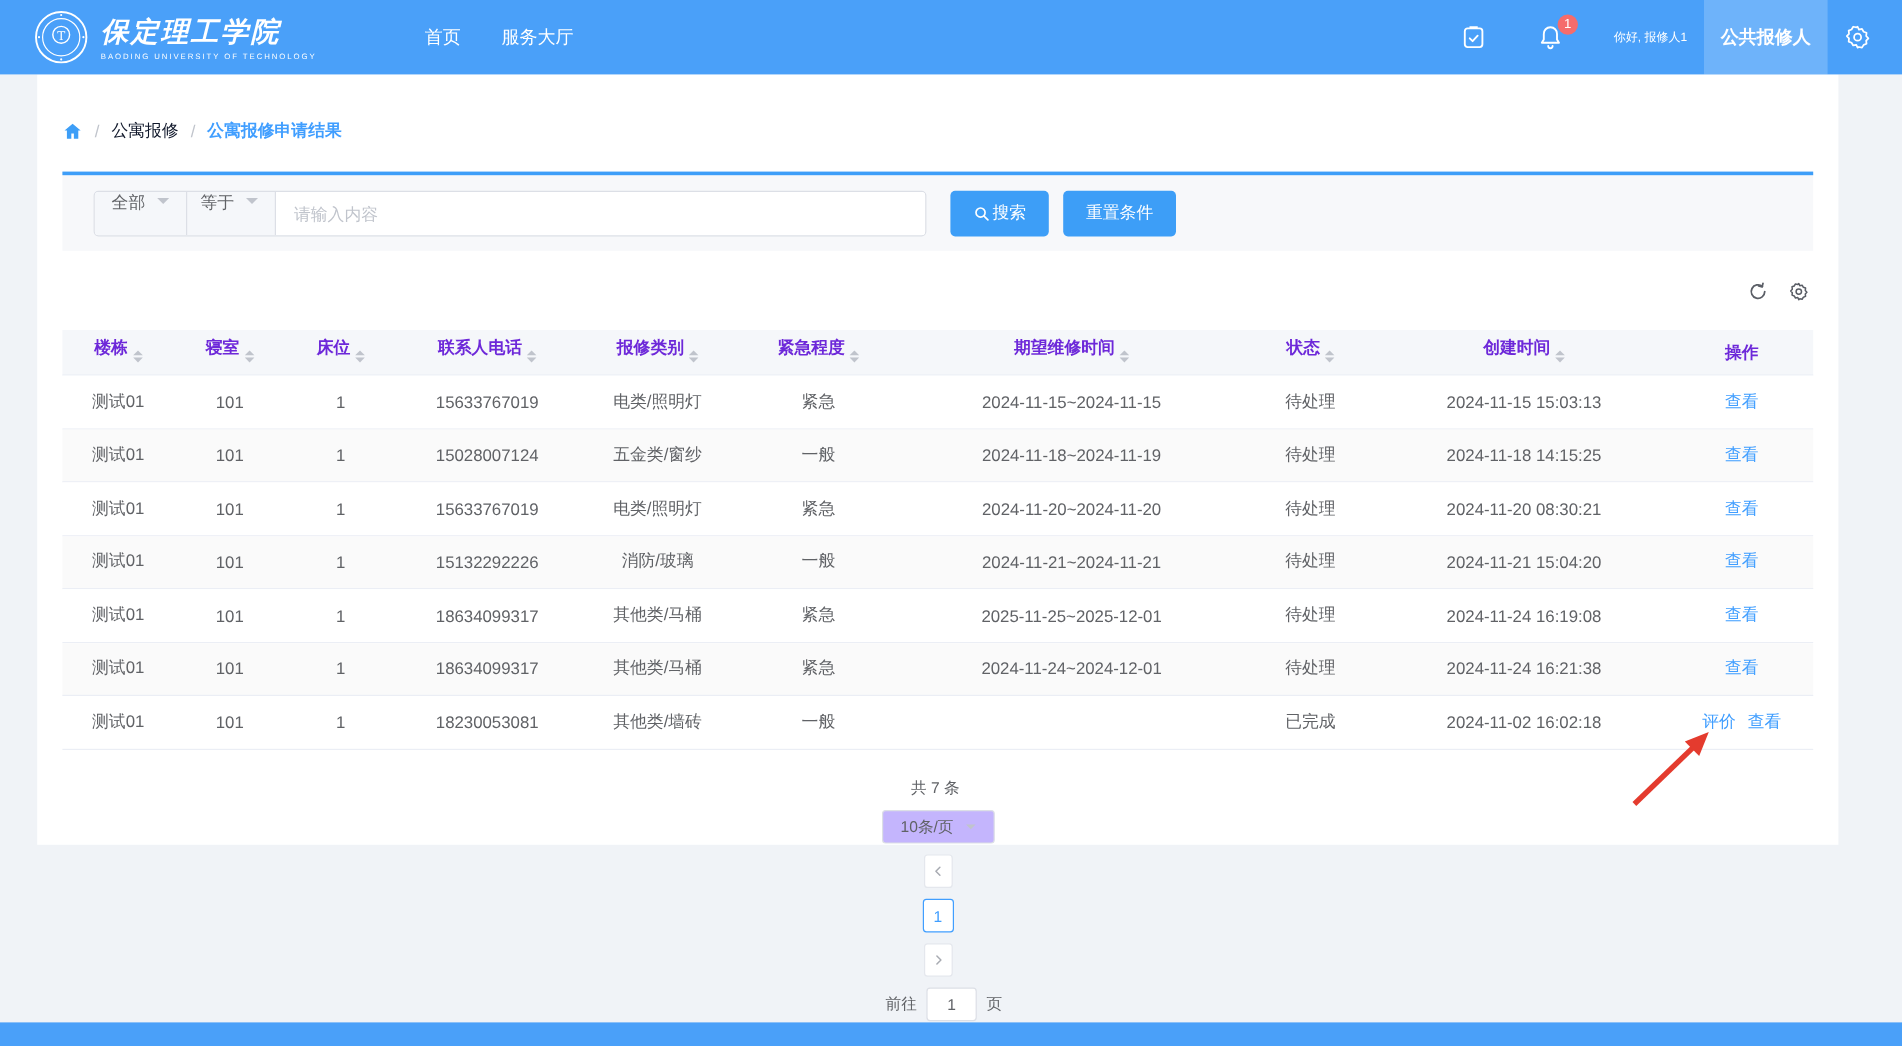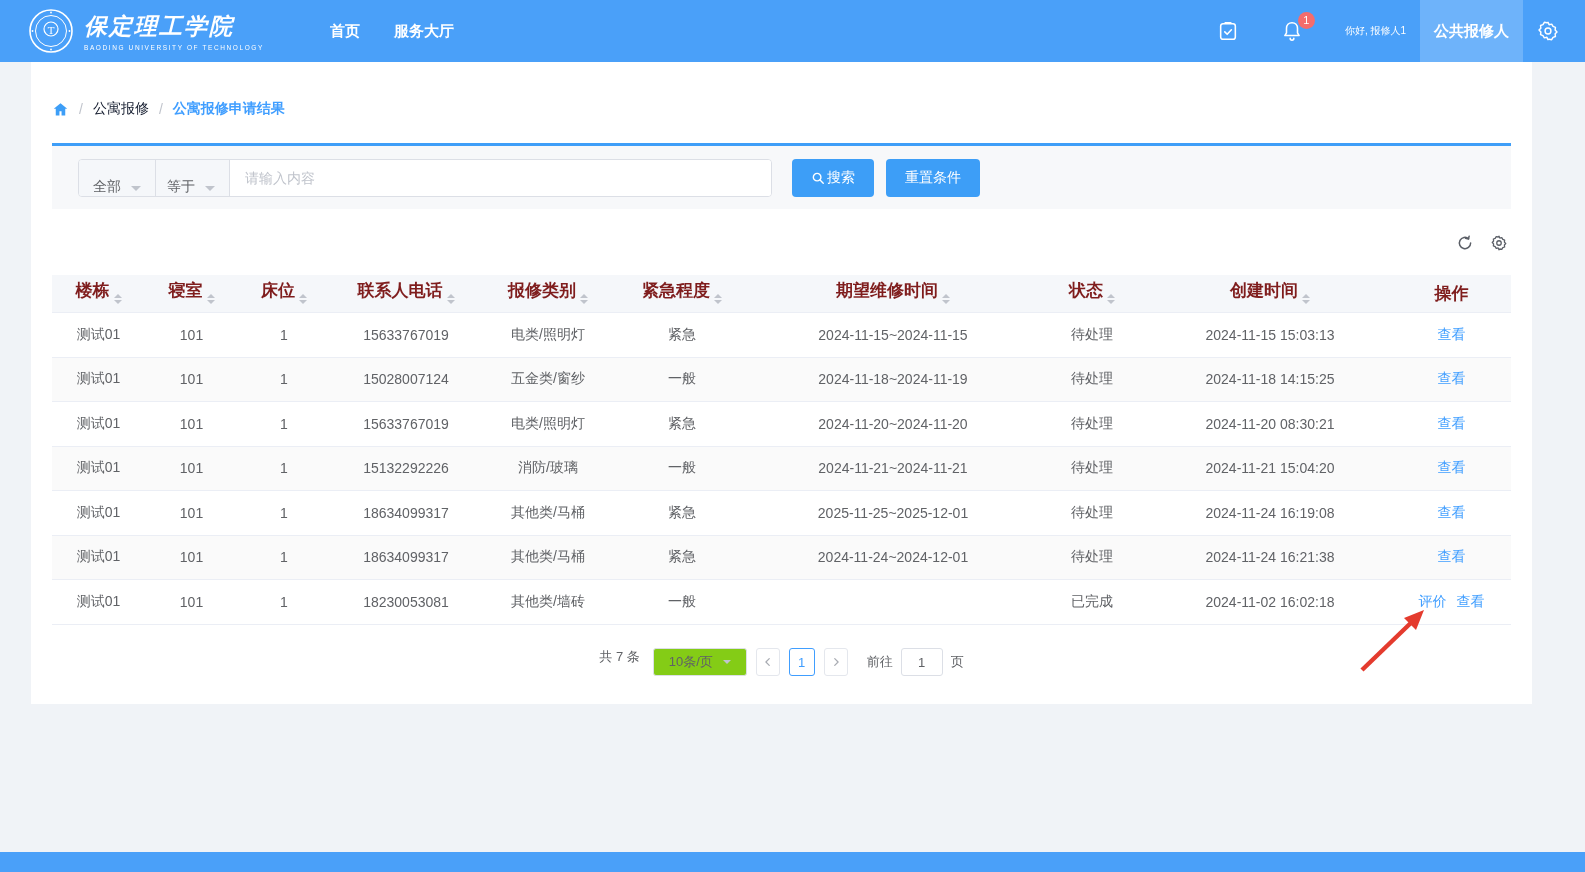--- a/index.html
+++ b/index.html
@@ -9,21 +9,21 @@
 
   
   .topbar { position:absolute; top:0; left:0; width:1585px; height:62px;
     background:#4aa0f9; display:flex; align-items:center; color:#fff; z-index:5; }
   .logo-wrap { display:flex; align-items:center; margin-left:28px; }
   .emblem { width:46px; height:46px; flex:0 0 auto; }
   .logo-text { margin-left:10px; }
   .logo-title { font-family:"DejaVu Serif","Liberation Serif",serif;
     font-style:italic; font-weight:bold; font-size:23px; letter-spacing:2px; }
   .logo-sub { font-size:6.5px; letter-spacing:1.6px; margin-top:2px; }
-  .nav { display:flex; margin-left:66px; gap:34px; font-size:15px;font-weight:bold; }
+  .nav { display:flex; margin-left:90px; gap:34px; font-size:15px; }
   .nav-item { cursor:pointer; white-space:nowrap; }
   .top-right { margin-left:auto; display:flex; align-items:center; height:62px; }
   .icon-btn { position:relative; width:22px; height:22px; margin-right:42px; cursor:pointer; }
   .icon-btn svg { width:22px; height:22px; display:block; }
   .badge { position:absolute; top:-8px; right:-12px; background:#f56c6c; color:#fff;
     min-width:17px; height:17px; border-radius:9px; font-size:11px; line-height:17px;
     text-align:center; padding:0 4px; }
   .greeting { font-size:10px; margin-right:14px; white-space:nowrap; }
   .role-tab { height:62px; display:flex; align-items:center; padding:11px 14px;
     background:rgba(255,255,255,0.2); font-size:15px; font-weight:bold; cursor:pointer; }
@@ -40,21 +40,21 @@
   .bc-item.current { color:#409eff; font-weight:bold; }
   .home-ico svg { width:17px; height:17px; display:block; }
 
   
   .filter { position:absolute; top:81px; left:21px; width:1459px; height:66px;
     background:#f7f8fa; border-top:3px solid #3e9ef8;
     display:flex; align-items:center; padding-left:26px; }
   .search-combo { display:flex; height:38px; border:1px solid #dcdfe6;
     border-radius:4px; overflow:hidden; background:#fff; width:694px; }
   .combo-selects { display:flex; background:#f5f7fa; border-right:1px solid #dcdfe6; }
-  .mini-select { display:flex; align-items:flex-end; padding:0 14px; font-size:14px;
+  .mini-select { display:flex; align-items:flex-start; padding:0 14px; font-size:14px;
     color:#606266; cursor:pointer; gap:10px; }
   .mini-select + .mini-select { border-left:1px solid #dcdfe6;padding-left:11px; }
   .chev { width:0; height:0; border:5px solid transparent; border-top-color:#c0c4cc;
     margin-top:5px; }
   .combo-input { flex:1; border:none; outline:none; font-size:14px; padding:0 15px;
     color:#606266; font-family:inherit; }
   .combo-input::placeholder { color:#c0c4cc; }
   .btn { height:38px; border:none; border-radius:4px; background:#3d9ef7; color:#fff;
     font-size:14px; padding:0 19px; cursor:pointer; display:inline-flex;
     align-items:center; gap:2px; font-family:inherit; }
@@ -62,40 +62,40 @@
   .btn.reset { margin-left:12px; }
 
   
   .table-tools { position:absolute; top:172px; right:24px; display:flex; gap:16px; }
   .tool-ico { width:18px; height:18px; cursor:pointer; color:#5a5e66; }
   .tool-ico svg { width:18px; height:18px; display:block; }
 
   
   .tbl { position:absolute; top:213px; left:21px; width:1459px; font-size:14px; }
   .tr { display:flex; align-items:center; border-bottom:1px solid #ebeef5; }
-  .tr.head { height:38px; background:#f5f7fa; color:#7f1d1d; font-weight:bold; font-size:17px; }
+  .tr.head { height:38px; background:#f5f7fa; color:#6d28d9; font-weight:bold; font-size:14px; }
   .tr.row { height:44.5px; color:#606266; background:#fff; }
   .tr.row.stripe { background:#fafafa; }
   .td { text-align:center; padding:0 4px; white-space:nowrap; overflow:hidden; }
   .td:nth-child(1){width:93px;} .td:nth-child(2){width:93px;} .td:nth-child(3){width:92px;}
   .td:nth-child(4){width:152px;} .td:nth-child(5){width:132px;} .td:nth-child(6){width:136px;}
   .td:nth-child(7){width:286px;} .td:nth-child(8){width:112px;} .td:nth-child(9){width:244px;}
   .td:nth-child(10){width:119px;}
   .caret { display:inline-flex; flex-direction:column; margin-left:4px; vertical-align:-2px; }
   .caret i { width:0; height:0; border:4px solid transparent; display:block; }
   .caret .up { border-bottom-color:#c0c4cc; margin-bottom:2px; }
   .caret .dn { border-top-color:#c0c4cc; }
   .act-link { color:#409eff; cursor:pointer; text-decoration:none; margin:0 5px; }
 
   
   .pager { position:absolute; top:586px; left:0; width:100%; display:flex;
-    justify-content:center; gap:9px; font-size:13px; color:#606266; }
+    justify-content:center; align-items:center; gap:9px; font-size:13px; color:#606266;flex-direction:column; }
   .pg-total { margin-right:4px; }
   .pg-size { width:94px; height:28px; border:1px solid #dcdfe6; border-radius:3px;
-    background:#84cc16; display:flex; align-items:center; justify-content:center;
+    background:#c4b5fd; display:flex; align-items:center; justify-content:center;
     gap:10px; cursor:pointer; }
   .pg-size .chev { border-width:4px; margin-top:4px; }
   .pg-btn { width:24px; height:28px; border:1px solid #e4e7ed; border-radius:3px;
     background:#fff; display:flex; align-items:center; justify-content:center;
     color:#a8abb2; cursor:pointer; font-size:12px; }
   .pg-page { width:26px; height:28px; border:1px solid #409eff; border-radius:3px;
     color:#409eff; background:#fff; display:flex; align-items:center;
     justify-content:center; cursor:pointer; }
   .pg-goto { display:flex; align-items:center; gap:8px; margin-left:10px; }
   .pg-input { width:42px; height:28px; border:1px solid #dcdfe6; border-radius:3px;

